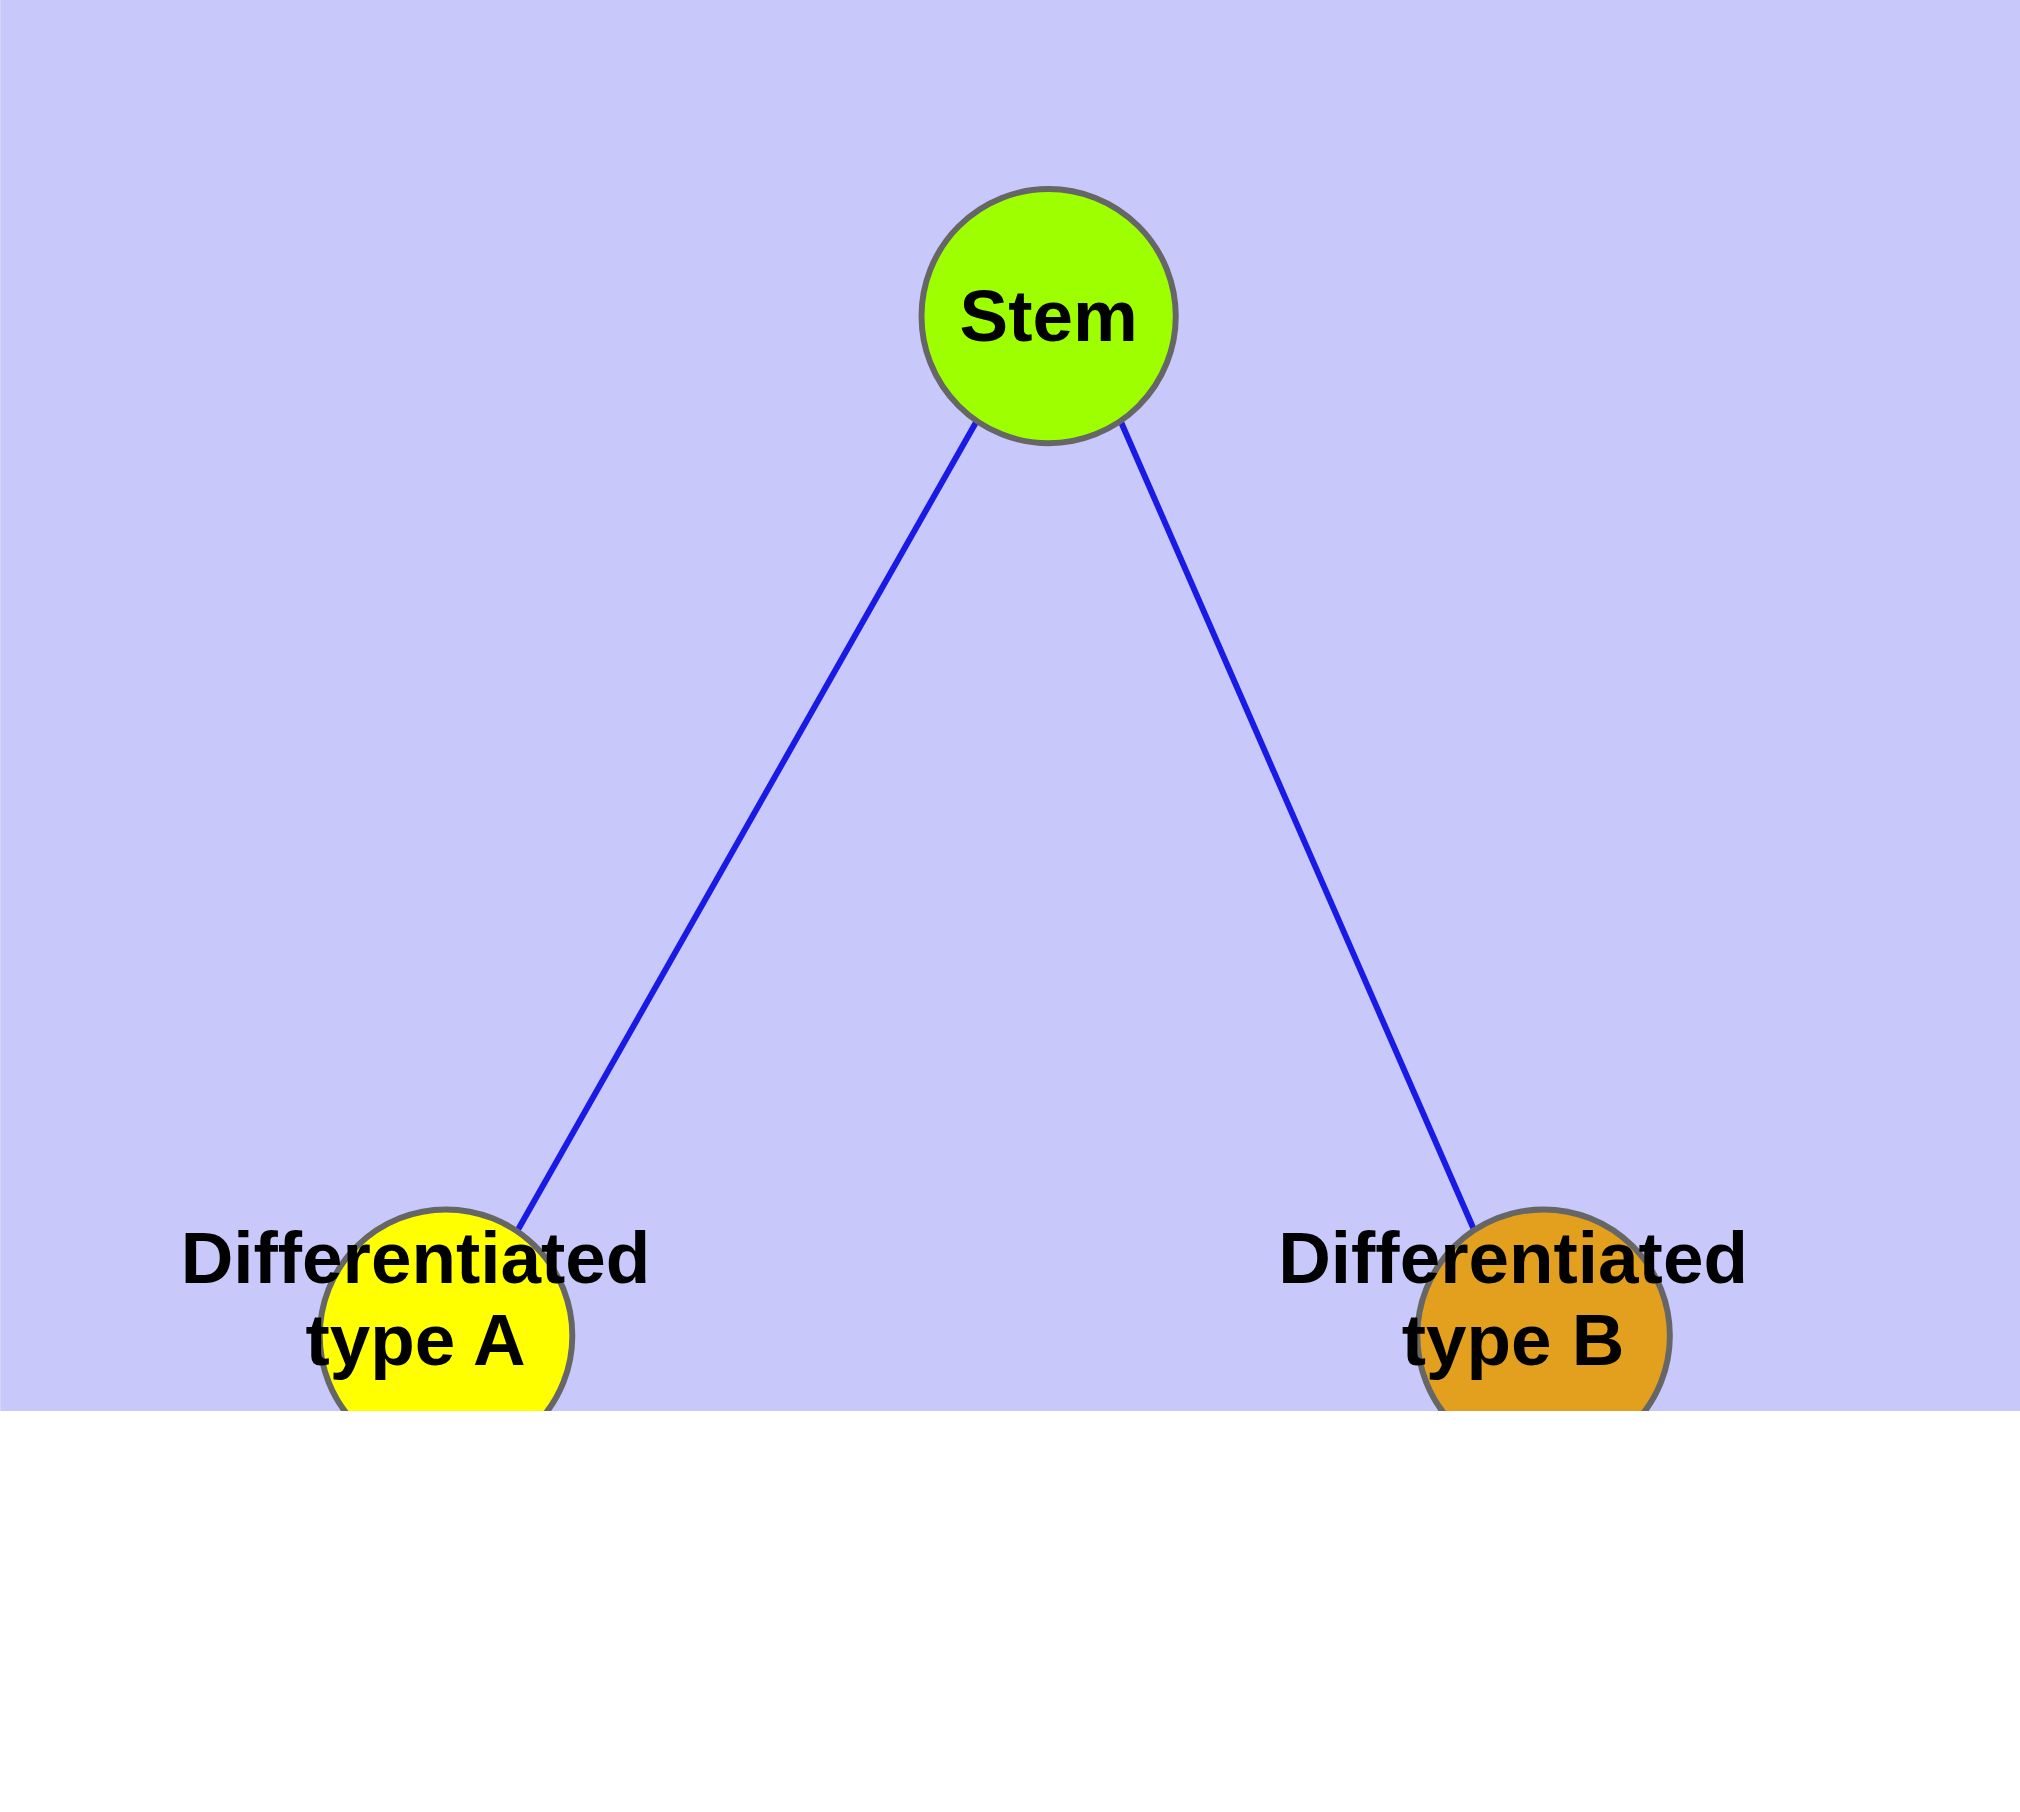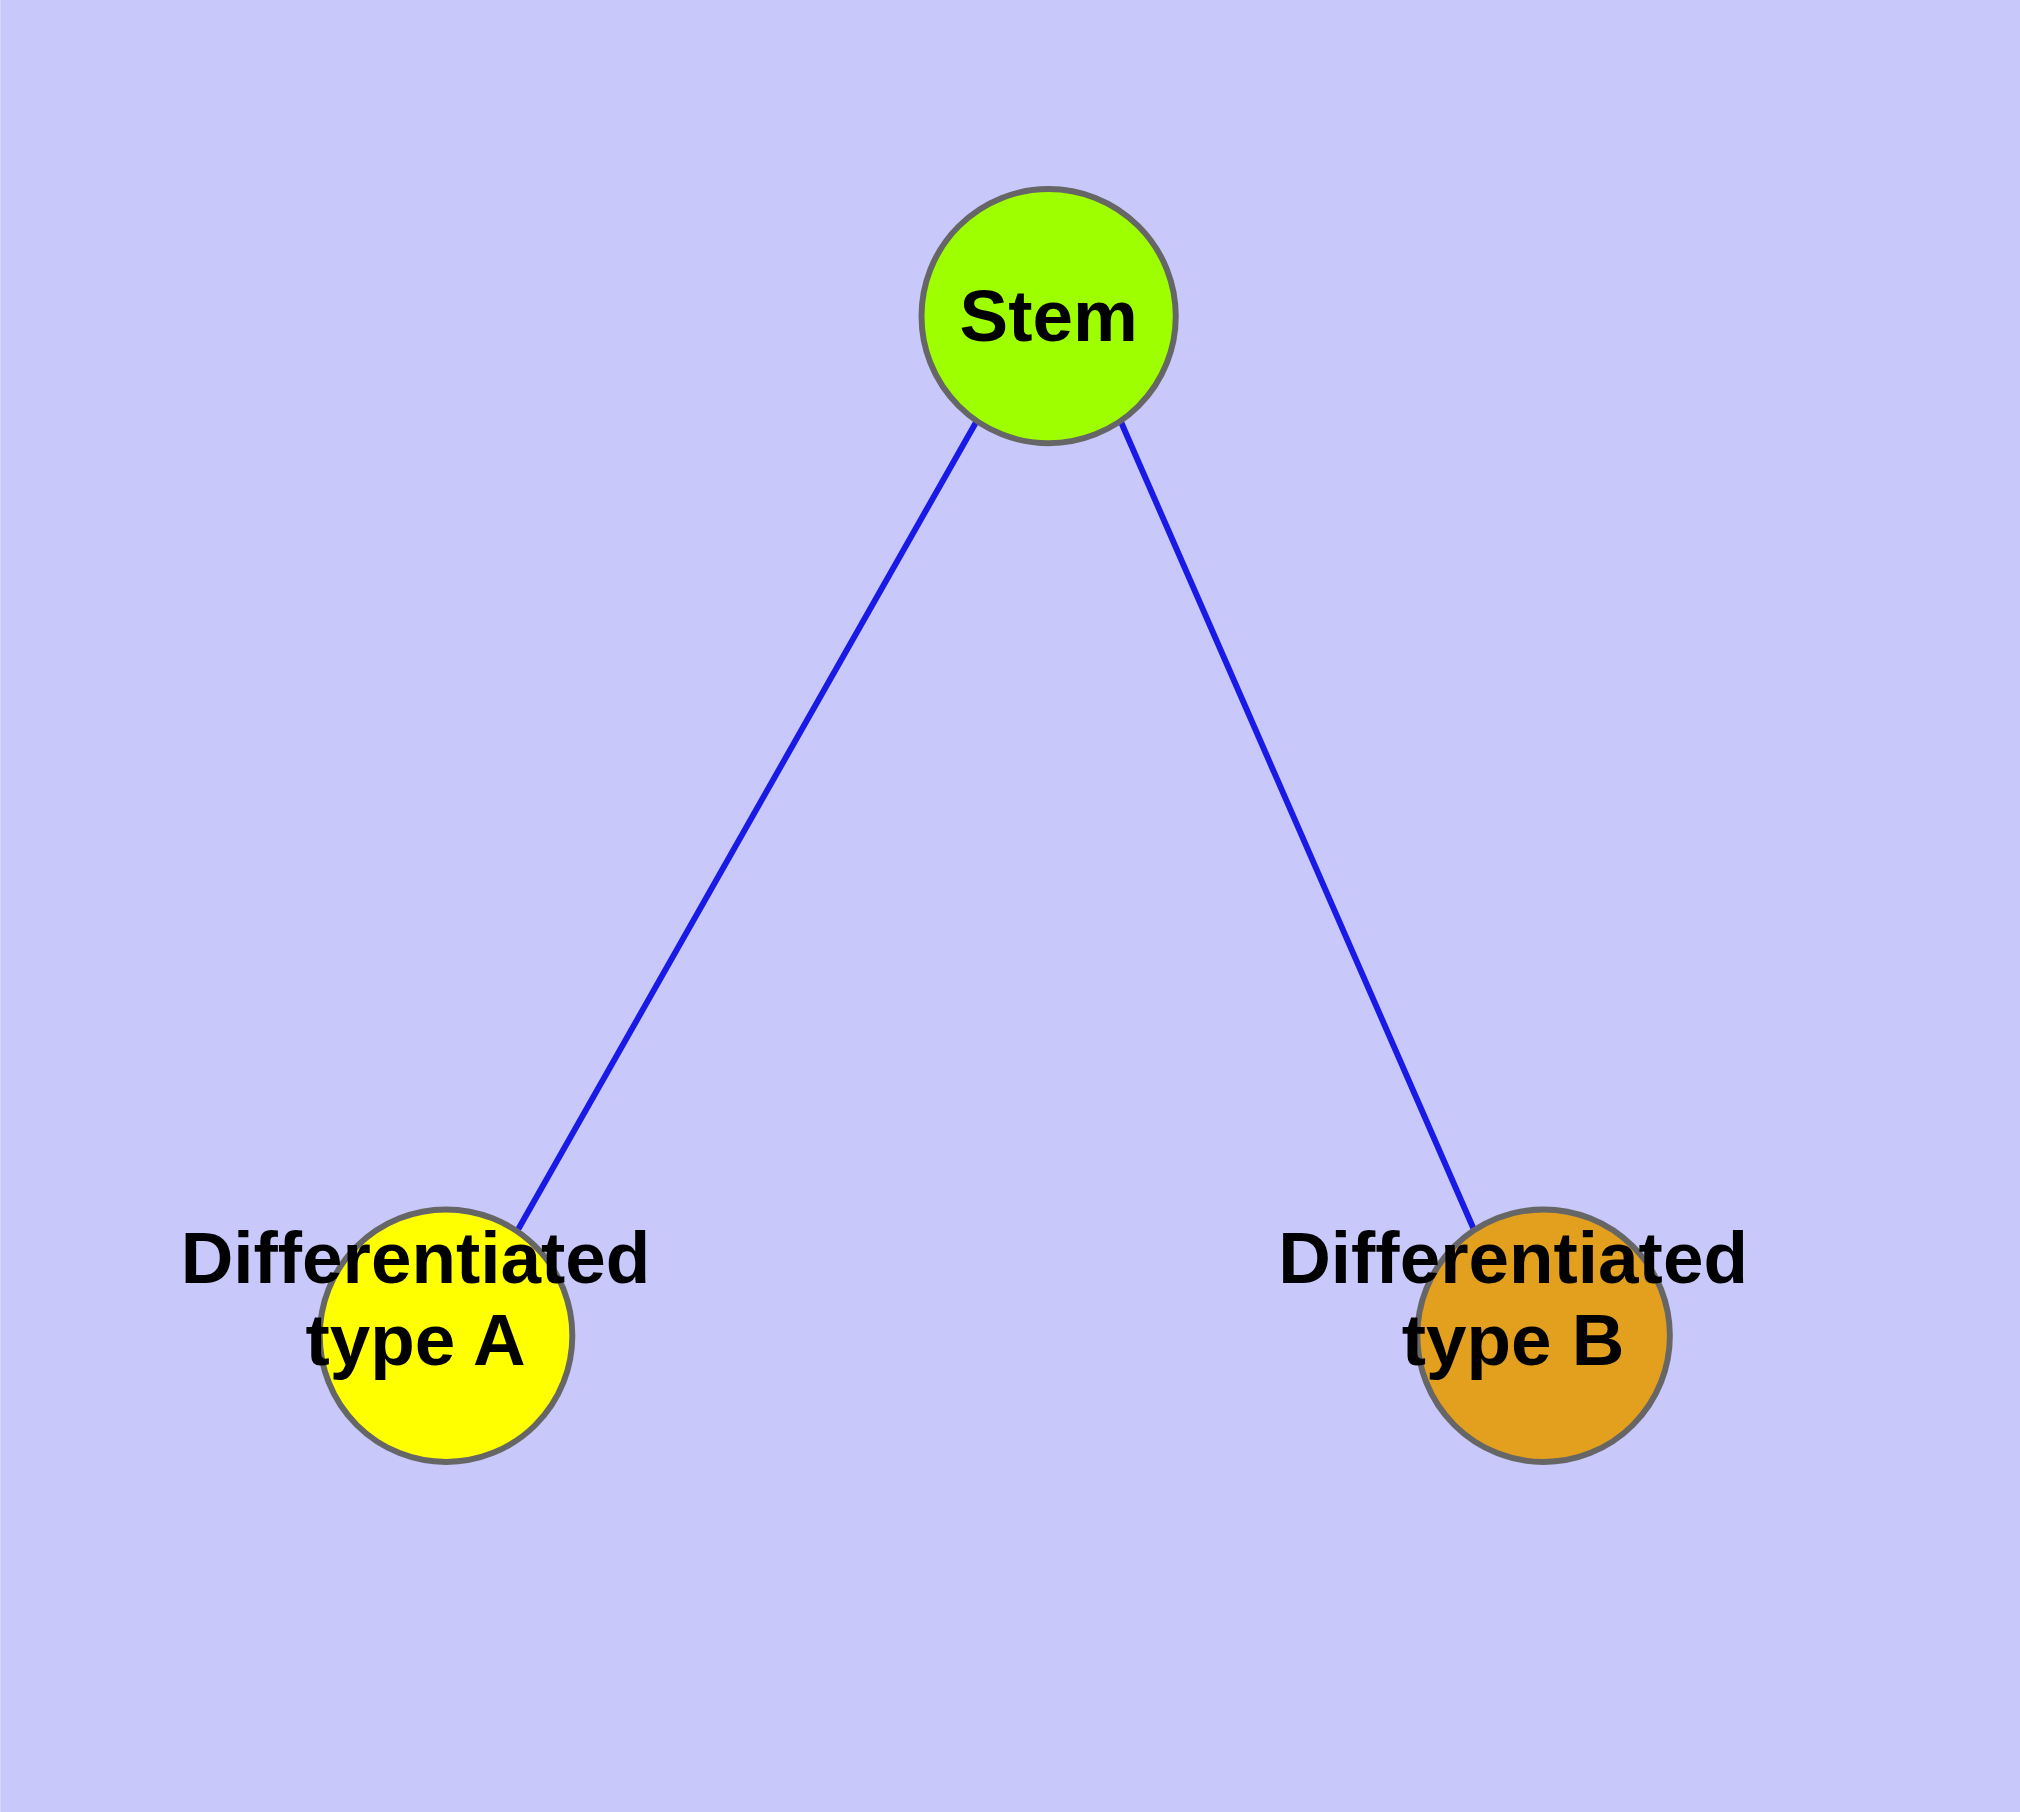--- a/index.html
+++ b/index.html
@@ -26,21 +26,21 @@
   .node-label {
     font-family: "Liberation Sans", sans-serif;
     font-weight: bold;
     fill: #000000;
     paint-order: normal;
   }
 </style>
 </head>
 <body>
 
-<div id="canvas" style="width: 2021px; height: 1812px;">
+<div id="canvas" style="width: 2021px; height: 1411px;">
   <svg id="graph-svg" viewBox="0 0 2384 2138" xmlns="http://www.w3.org/2000/svg">
 
     <rect id="bg-rect" x="0" y="0" width="2384" height="2138" fill="#c8c8fa"></rect>
 
     <g id="edge-layer">
         <line x1="1152" y1="497" x2="612" y2="1449" stroke="#1a1ae6" stroke-width="7" stroke-linecap="round"></line>
         <line x1="1322" y1="497" x2="1738" y2="1449" stroke="#1a1ae6" stroke-width="7" stroke-linecap="round"></line>
       </g>
     <g id="node-layer">
         <g>

